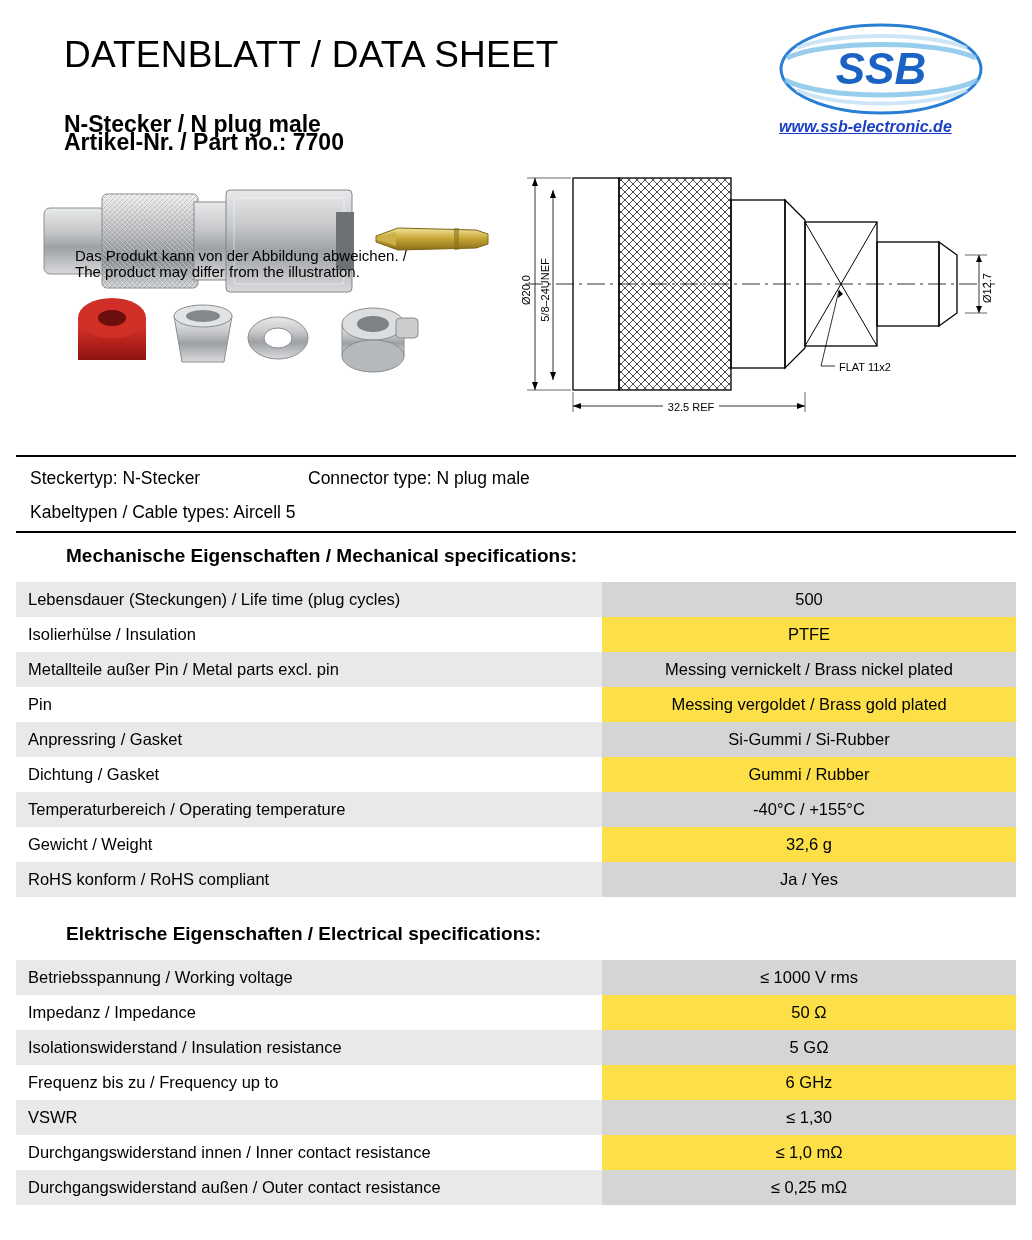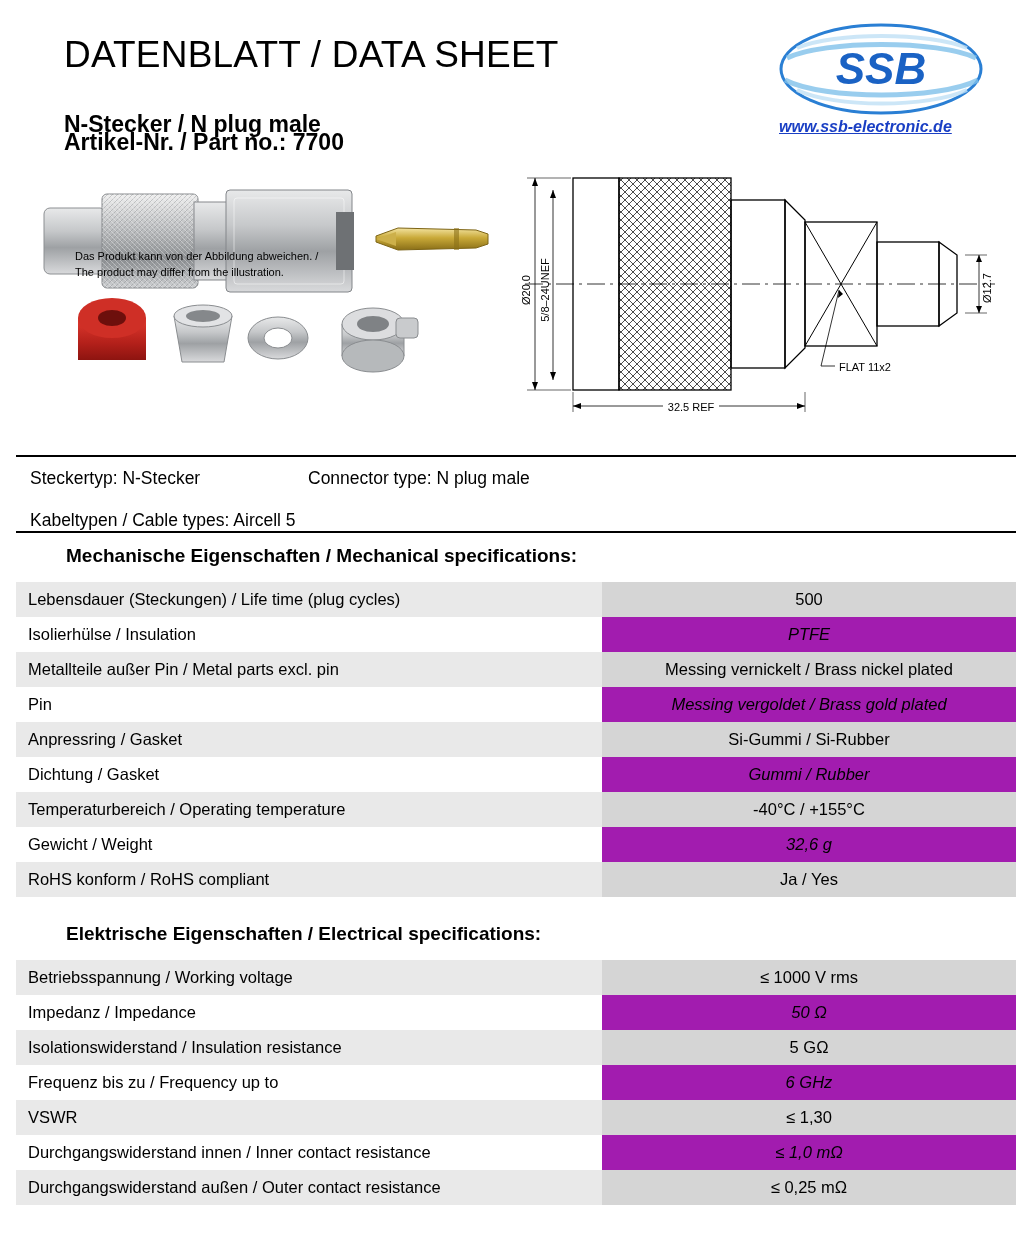--- a/index.html
+++ b/index.html
@@ -34,21 +34,21 @@
   .logo-url {
     position:absolute; left:0; top:96px; width:205px; text-align:left;
     font-size:16px; font-weight:bold; font-style:italic;
     color:#1a3fc4; text-decoration:underline;
   }
 
   
   .photo-area { position:absolute; left:36px; top:166px; width:460px; height:280px; }
   .caption {
     position:absolute; left:75px; top:248px;
-    font-size:11px; line-height:16px; color:#000;
+    font-size:15px; line-height:16px; color:#000;
   }
 
   
   .drawing-area { position:absolute; left:505px; top:160px; width:505px; height:290px; }
   .dims-note {
     position:absolute; left:505px; top:432px; width:505px; text-align:center;
     font-size:13px;
   }
 
   .hr-top { position:absolute; left:16px; top:455px; width:1000px; height:2px; background:#000; }
@@ -66,21 +66,21 @@
     position:absolute; left:16px; width:1000px;
     border-collapse:collapse; font-size:16.5px;
   }
   table.spec td {
     padding:7px 0 7px 12px; height:35px; vertical-align:middle;
   }
   table.spec td.val { text-align:center; width:414px; padding-left:0; }
   table.spec tr.odd td { background:#e9e9e9; }
   table.spec tr.even td { background:#ffffff; }
   table.spec tr td.label { width:586px; }
-  table.spec tr.even td.val { background:#a21caf;font-style:italic; }
+  table.spec tr.even td.val { background:#fde047; }
   table.spec tr.odd td.val { background:#d5d5d5; }
 </style>
 </head>
 <body>
 
 <div class="page">
 
   <div class="header">
     <div class="title-main">DATENBLATT / DATA SHEET</div>
     <div class="title-sub1">N-Stecker / N plug male</div>
@@ -229,21 +229,21 @@
     </svg>
   </div>
 
 
   <div class="hr-top"></div>
 
   <div class="typeline" style="top:468px;">
     <span>Steckertyp: N-Stecker</span>
     <span class="col2">Connector type: N plug male</span>
   </div>
-  <div class="typeline" style="top:502px;margin-top:8px;">Kabeltypen / Cable types: Aircell 5</div>
+  <div class="typeline" style="top:502px;">Kabeltypen / Cable types: Aircell 5</div>
 
   <div class="hr-mid"></div>
 
   <div class="section-title" style="top:545px;">Mechanische Eigenschaften / Mechanical specifications:</div>
   <table class="spec" style="top:582px;" id="mech-table">
       <tbody>
         <tr class="odd">
           <td class="label">Lebensdauer (Steckungen) / Life time (plug cycles)</td>
           <td class="val">500</td>
         </tr>

